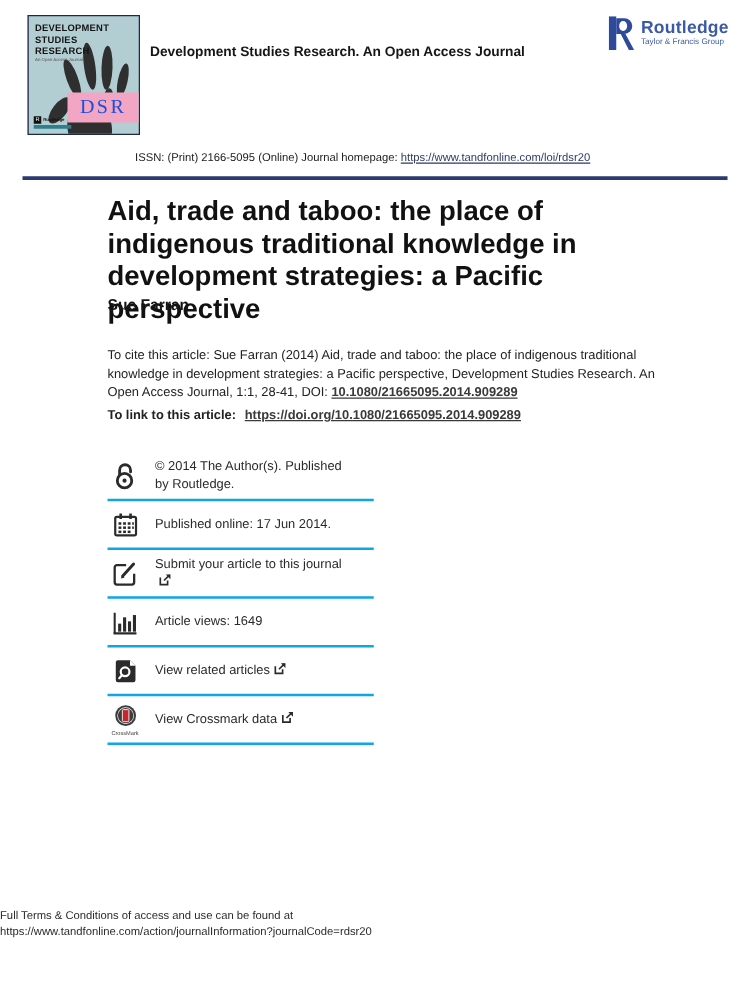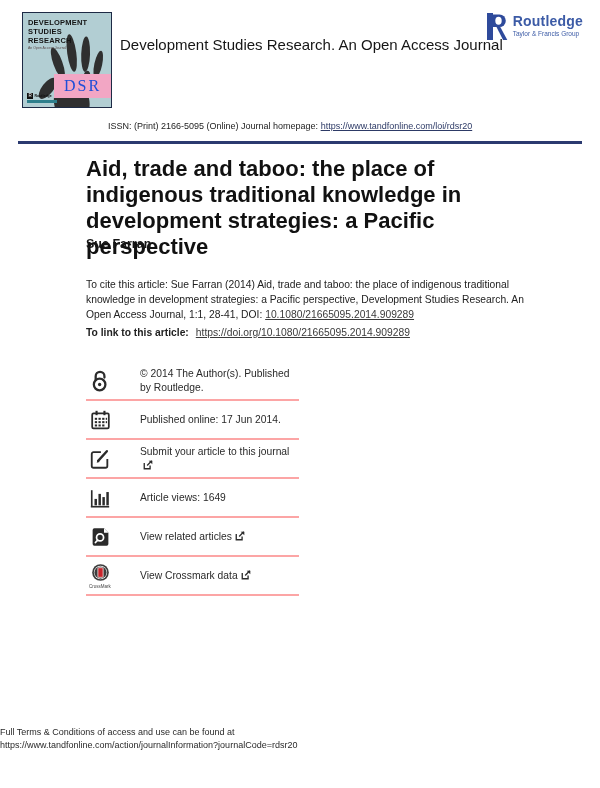--- a/index.html
+++ b/index.html
@@ -18,46 +18,46 @@
                display:flex; align-items:center; justify-content:center; z-index:3;
                font-family:"Liberation Serif","DejaVu Serif",serif; font-size:16px;
                letter-spacing:2px; color:#1d4ed8; }
   .cover-minilogo { position:absolute; left:4px; bottom:4px; z-index:3; width:34px; }
   .cover-minilogo .row { display:flex; align-items:center; gap:1.5px; }
   .cover-minilogo .sq { width:6px; height:6px; background:#101010; color:#fff; font-size:4.5px;
                         line-height:6px; text-align:center; }
   .cover-minilogo .nm { font-size:3.5px; color:#101010; font-weight:bold; }
   .cover-minilogo .bar { margin-top:1px; width:30px; height:3px; background:#2e7f8c; }
 
-  .journal-title { position:absolute; left:120px; top:36px; font-size:15px; font-weight:normal; color:#161616; }
+  .journal-title { position:absolute; left:120px; top:36px; font-size:11px; font-weight:bold; color:#161616; }
 
   .brand { position:absolute; right:17px; top:13px; display:flex; align-items:flex-start; gap:4px; }
   .brand-text .nm { font-size:14px; color:#3c5ba6; font-weight:600; letter-spacing:.2px; }
   .brand-text .tg { font-size:6.5px; color:#3c5ba6; margin-top:1px; }
 
   .issn-line { position:absolute; left:108px; top:121px; font-size:9px; color:#1c1c1c; }
   .issn-line a { color:#2d3a66; text-decoration:underline; }
 
   .navy-rule { position:absolute; left:18px; top:141px; width:564px; height:2.5px; background:#2b3a70; }
 
   
   .art-title { position:absolute; left:86px; top:156px; width:445px; font-size:22px;
                font-weight:bold; line-height:26px; color:#111111; }
   .author { position:absolute; left:86px; top:237px; font-size:12.5px; font-weight:bold; color:#161616; }
 
   .cite { position:absolute; left:86px; top:277px; width:440px; font-size:10.3px; line-height:15px; color:#222; }
   .cite .b { font-weight:normal; }
-  .u { color:#3a3a3a; text-decoration:underline; cursor:pointer; }
+  .u { color:#3a3a3a; text-decoration:underline; cursor:pointer;font-weight:bold; }
   .linkline { position:absolute; left:86px; top:327px; font-size:10.3px; color:#222; }
   .linkline .b { font-weight:bold; margin-right:7px; }
 
   
   .actions { position:absolute; left:86px; top:362px; width:213px; }
-  .action-row { display:flex; align-items:center; gap:28px; min-height:39px; padding:4px 0 4px 2px;
-                border-bottom:2px solid #fca5a5; }
+  .action-row { display:flex; align-items:center; gap:12px; min-height:39px; padding:4px 0 4px 2px;
+                border-bottom:2px solid #0ea5e9; }
   .action-row .txt { font-size:10.3px; line-height:13.5px; color:#2a2a2a; max-width:158px; }
   .icn { width:24px; flex:0 0 24px; display:flex; flex-direction:column; align-items:center; }
   .cm-caption { font-size:4.5px; color:#444; margin-top:1px; }
   .ext { margin-left:3px; vertical-align:-1px; }
 
   
   .footer { position:absolute; left:0; top:726px; width:600px; text-align:left;
             font-size:9px; line-height:13px; color:#2a2a2a; }
 </style>
 </head>

